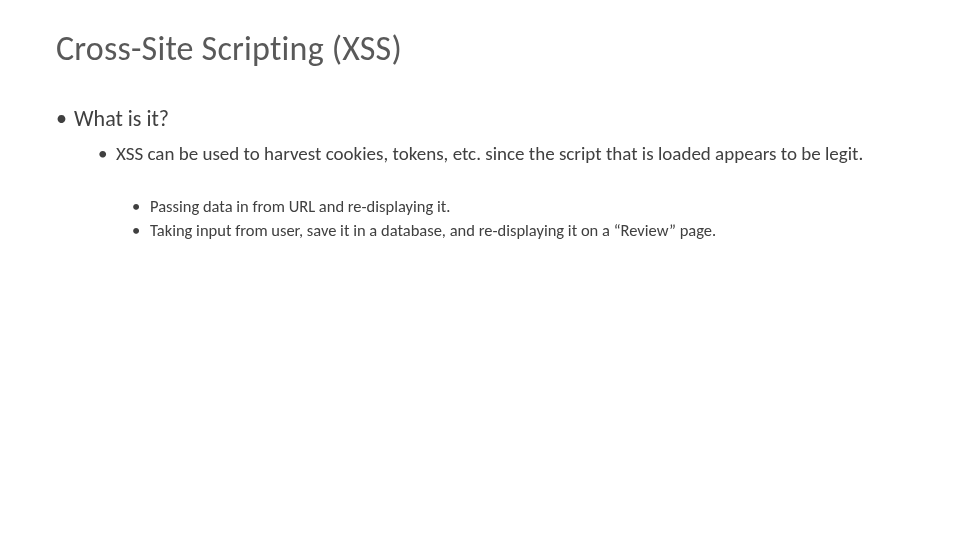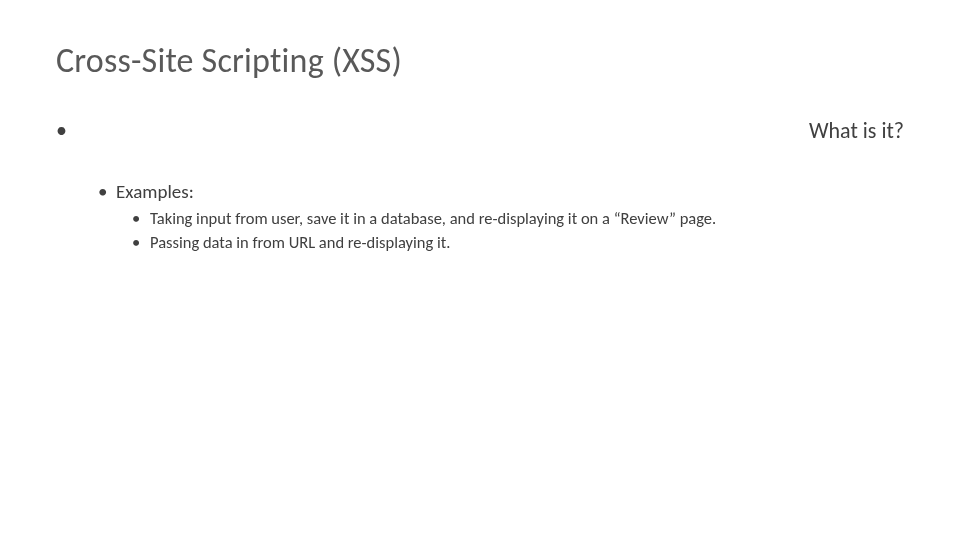--- a/index.html
+++ b/index.html
@@ -12,31 +12,30 @@
       color: #3b3b3b;
       box-sizing: border-box;
     }
     .slide {
       padding: 28px 56px 0 56px;
     }
     .title {
       font-size: 34px;
       font-weight: 300;
       color: #595959;
-      margin: 12px 0 36px 0;
+      margin: 0 0 36px 0;
       letter-spacing: 0.2px;
     }
     .lvl1 {
       font-size: 22px;
       color: #404040;
       margin: 0 0 10px 0;
       padding-left: 18px;
       position: relative;
       font-weight: 400;
-      text-align: right;
     }
     .lvl1::before {
       content: "•";
       position: absolute;
       left: 0;
       top: 0;
     }
     .lvl2 {
       font-size: 19px;
       color: #404040;
@@ -74,20 +73,20 @@
     }
   </style>
 </head>
 <body>
 
 <div class="slide">
   <h1 class="title">Cross-Site Scripting (XSS)</h1>
 
   <div class="lvl1">What is it?</div>
 
+  <div class="lvl2">XSS can be used to harvest cookies, tokens, etc. since the script that is loaded appears to be legit.</div>
 
   <div class="gap"></div>
 
-  <div class="lvl2">Examples:</div>
 
+  <div class="lvl3">Passing data in from URL and re-displaying it.</div>
   <div class="lvl3">Taking input from user, save it in a database, and re-displaying it on a “Review” page.</div>
-  <div class="lvl3">Passing data in from URL and re-displaying it.</div>
 </div>
 
 </body></html>

